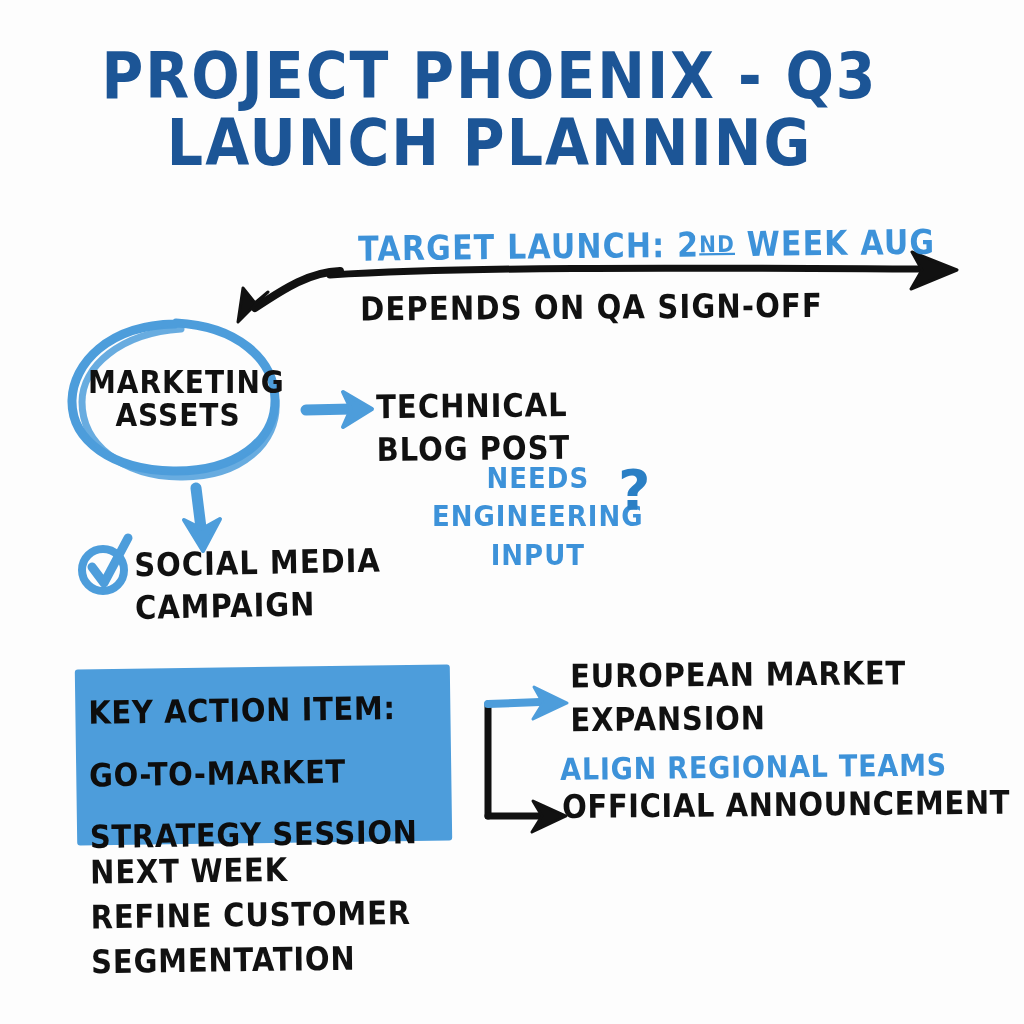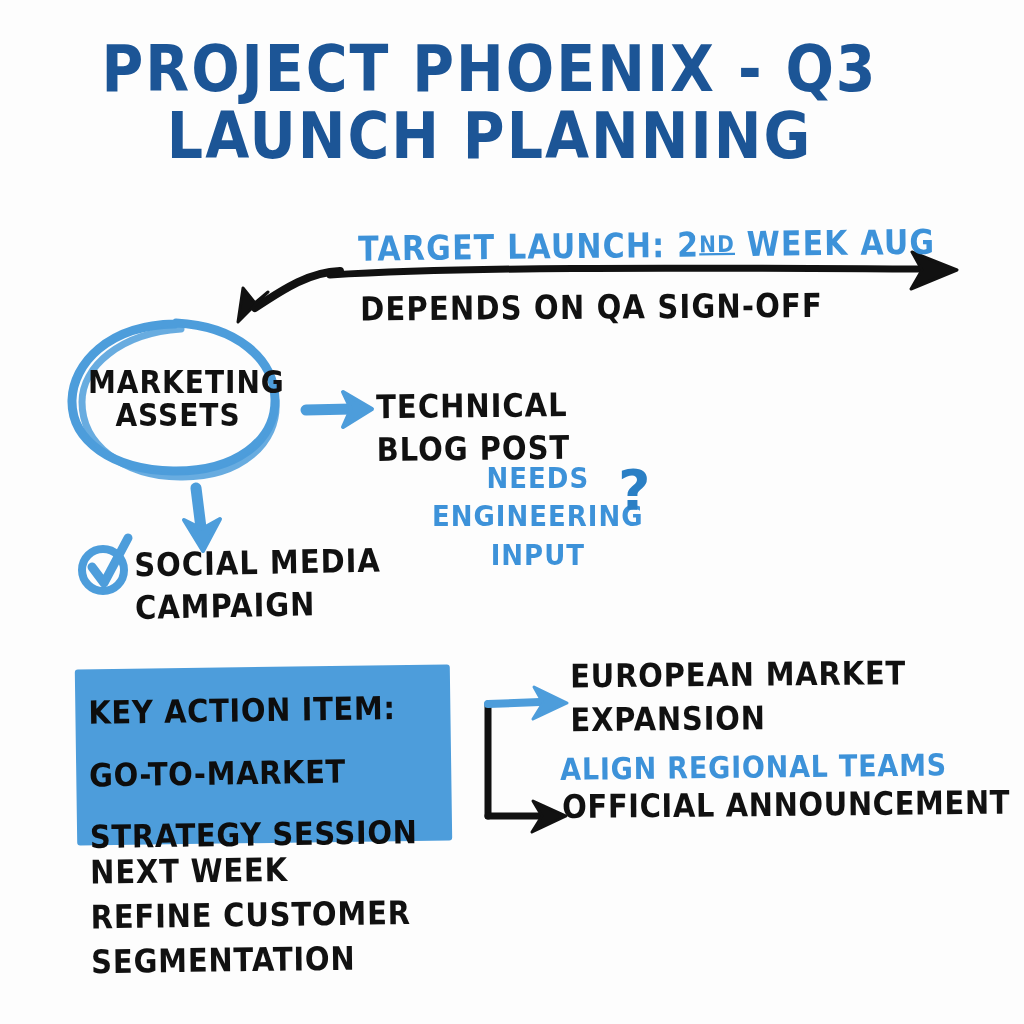--- a/index.html
+++ b/index.html
@@ -33,21 +33,21 @@
     font-family: "DejaVu Sans", sans-serif;
     font-weight: bold;
     letter-spacing: 0.5px;
     line-height: 1.08;
   }
 
   
   #title-block {
     position: absolute;
     left: 0;
-    top: 32px;
+    top: 39px;
     width: 979px;
     text-align: center;
   }
   .title-line {
     display: block;
     font-family: "DejaVu Sans", sans-serif;
     font-weight: bold;
     font-size: 57px;
     color: #1c5596;
     letter-spacing: 2px;

